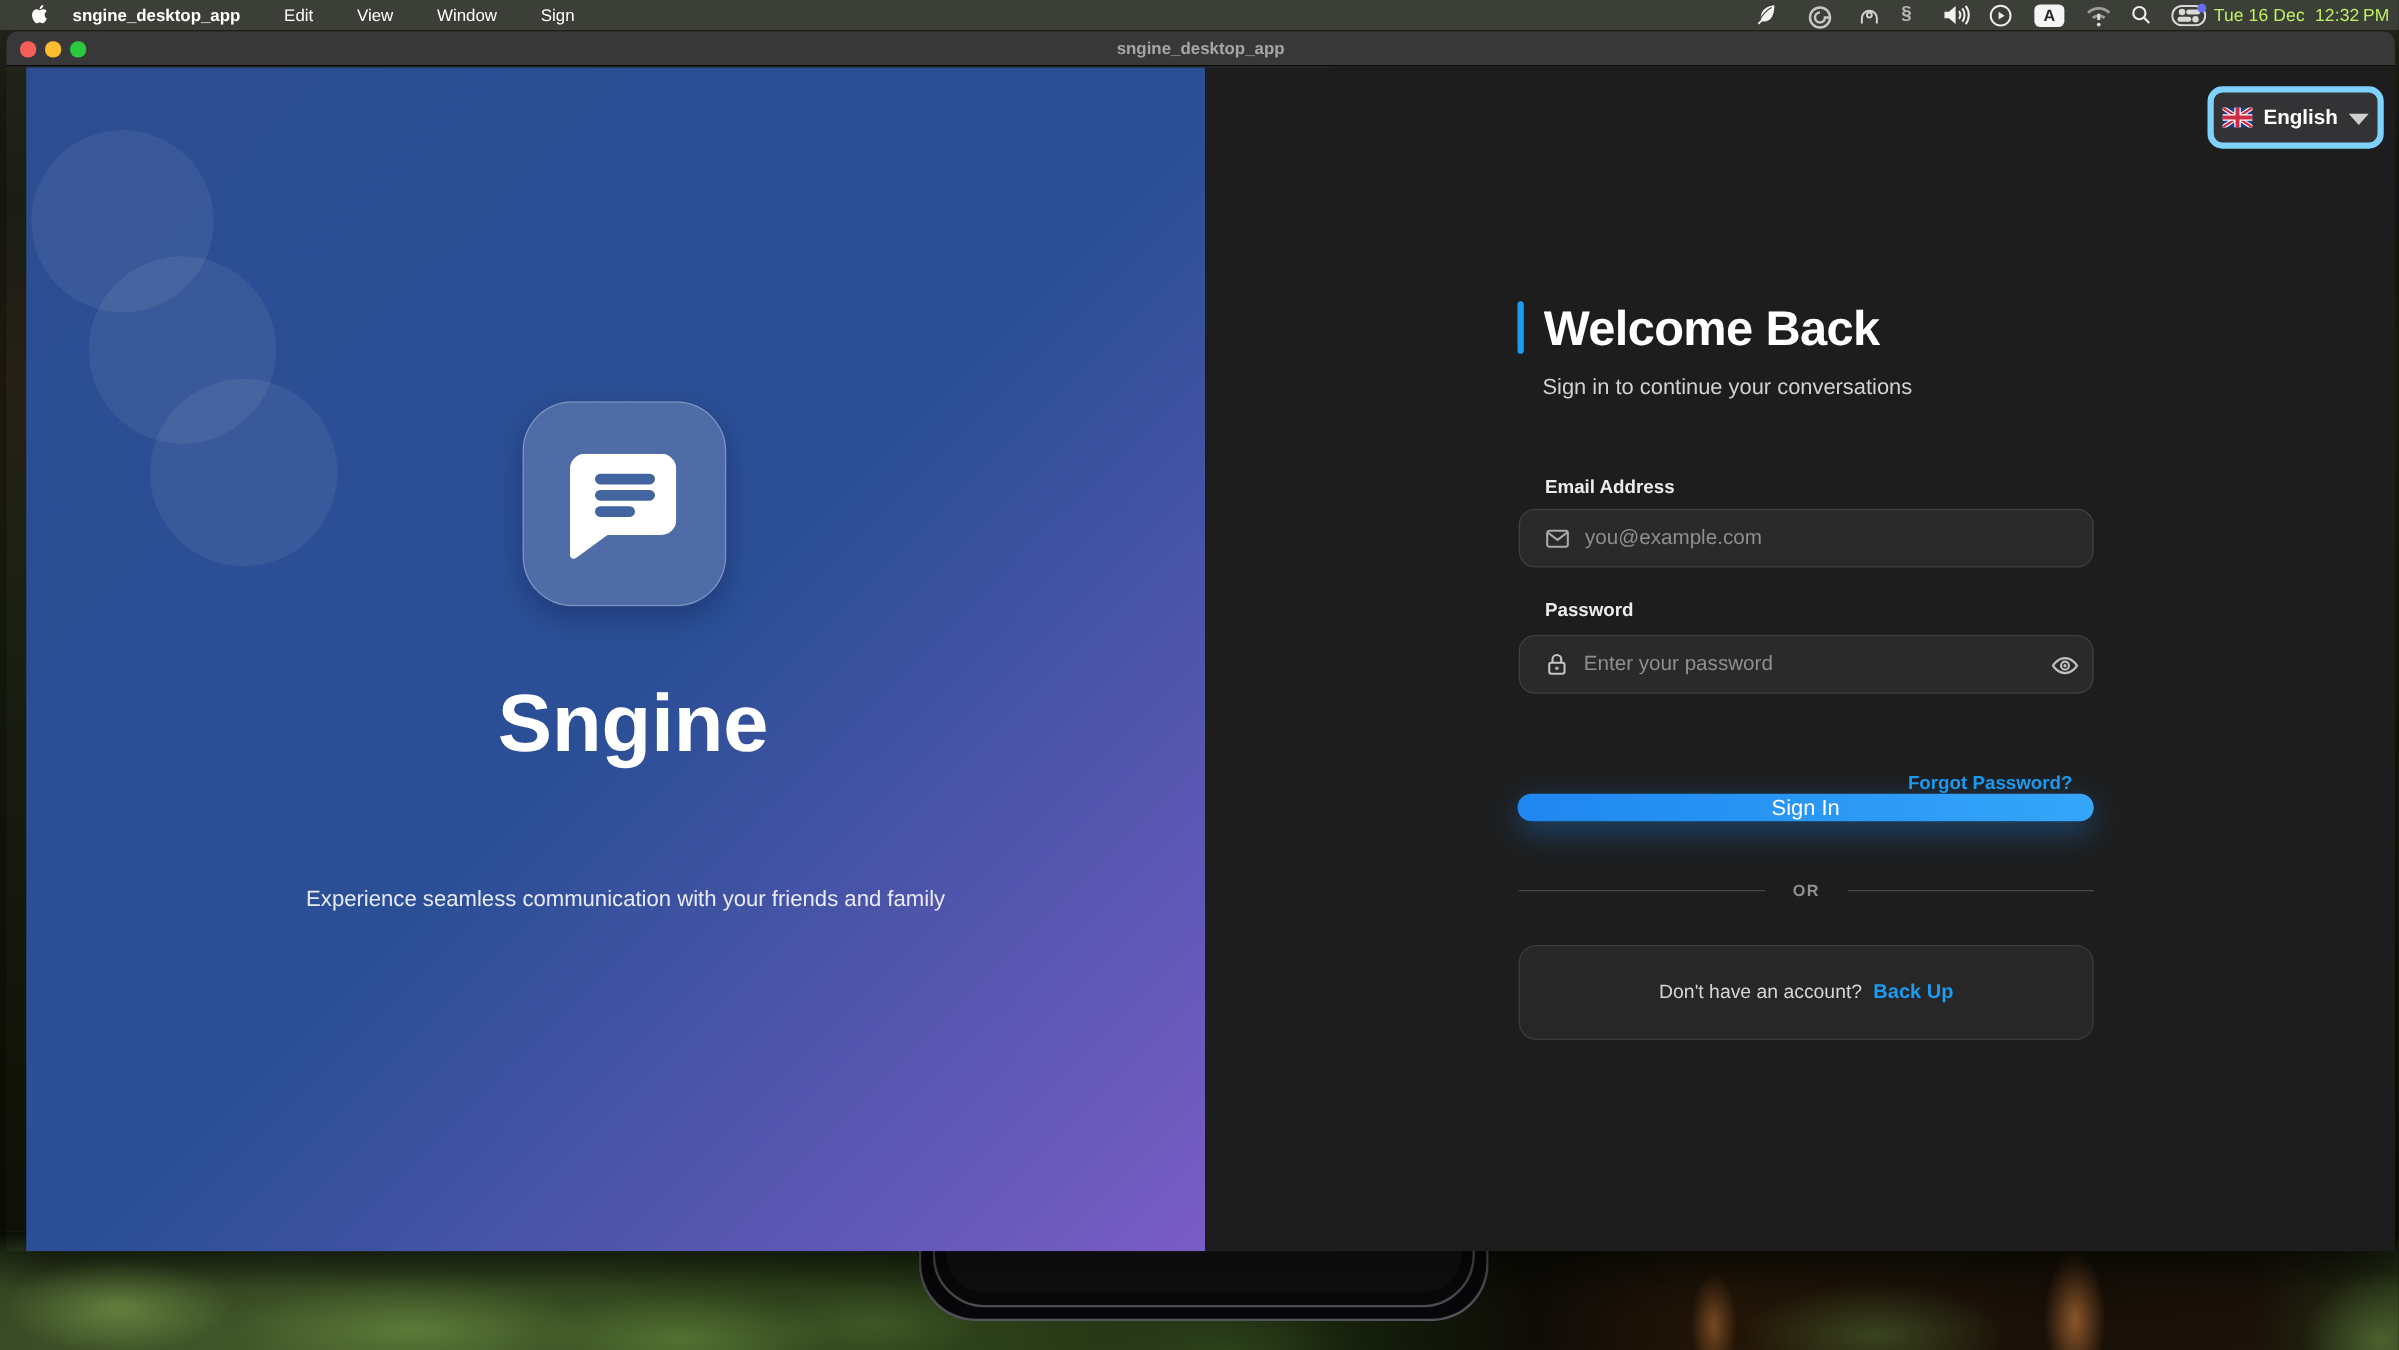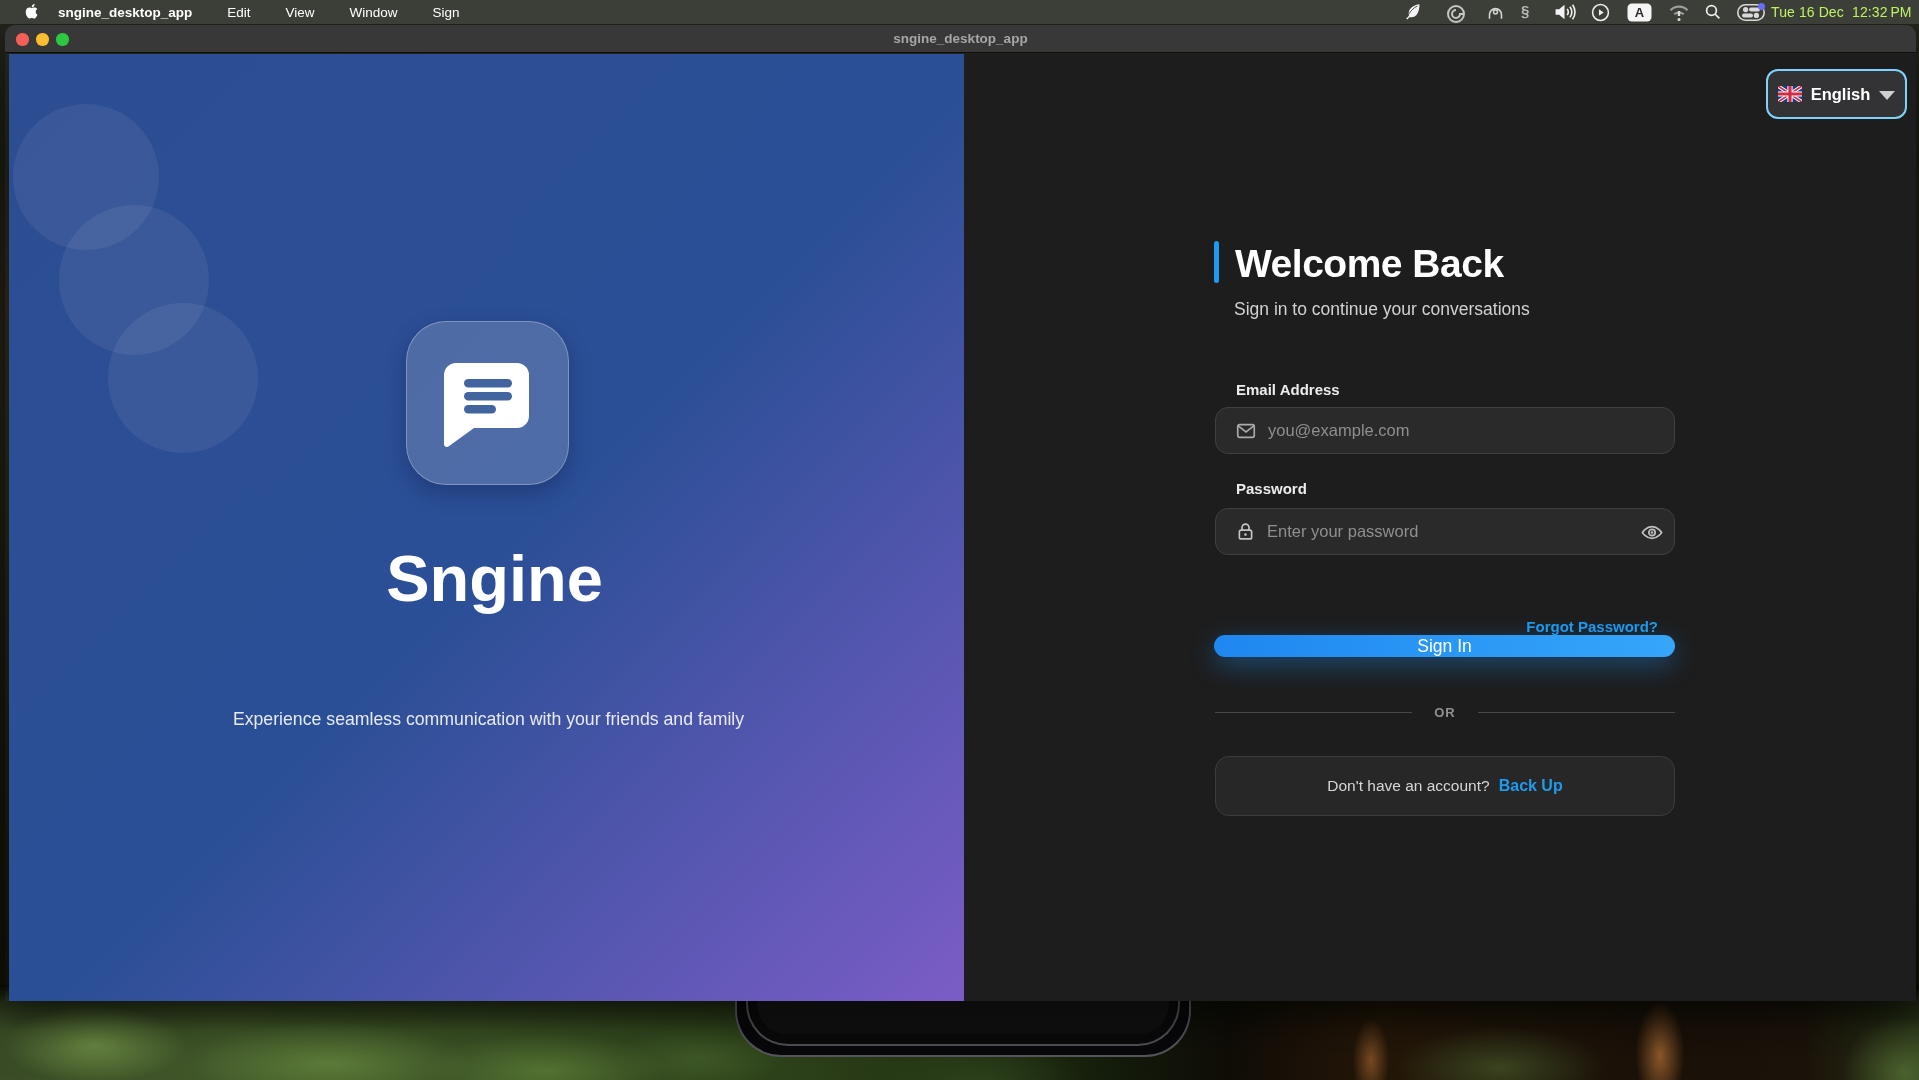--- a/index.html
+++ b/index.html
@@ -51,21 +51,21 @@
   #titlebar { position:absolute; left:0; top:0; width:100%; height:28px; background:#383838; border-bottom:1px solid #0c0c0c; }
   #titlebar .title { position:absolute; left:0; right:0; top:0; height:28px; line-height:28px; text-align:center; color:#a6a6a6; font-size:13.5px; font-weight:bold; }
   .tl { position:absolute; top:8px; width:12.5px; height:12.5px; border-radius:50%; }
   .tl.r { left:11px; background:#f65f57; }
   .tl.y { left:31px; background:#fbbd2e; }
   .tl.g { left:51px; background:#2bc840; }
 
   #content { position:absolute; left:0; top:29px; width:100%; height:947px; }
 
   
-  #left { position:absolute; left:4px; top:0; width:1043px; height:947px; overflow:hidden;
+  #left { position:absolute; left:16px; top:0; width:1043px; height:947px; overflow:hidden;
     background:linear-gradient(135deg, #2c4d92 0%, #2b4f96 50%, #835ecb 100%); }
   #left .circ { position:absolute; border-radius:50%; background:rgba(255,255,255,.068); }
   #left .c1 { left:4px; top:50px; width:146px; height:146px; }
   #left .c2 { left:50px; top:151px; width:150px; height:150px; }
   #left .c3 { left:99px; top:249px; width:150px; height:150px; }
 
   #appicon { position:absolute; left:397px; top:267px; width:163px; height:164px; border-radius:40px;
     background:rgba(255,255,255,.17); border:1px solid rgba(255,255,255,.28);
     box-shadow:0 8px 22px rgba(5,12,50,.28); }
   #appicon svg { position:absolute; left:37px; top:41px; }
@@ -74,21 +74,21 @@
     font-weight:bold; font-size:65px; letter-spacing:0px; }
   #pill { position:absolute; left:340px; top:578px; width:279px; height:43px; border-radius:22px;
     background:rgba(255,255,255,.13); border:1px solid rgba(255,255,255,.38);
     color:#fff; font-size:17px; letter-spacing:3px; display:flex; align-items:center; justify-content:center; }
   #tagline { position:absolute; left:0; top:655px; width:959px; text-align:center; color:rgba(255,255,255,.88); font-size:17.7px; }
 
   
   #right { position:absolute; left:959px; top:0; width:952px; height:947px; background:#1d1d1d; }
 
   #lang { position:absolute; right:9px; top:15px; width:141px; height:50px; border-radius:12px;
-    background:#333336; border:2px solid #7dd3fc; display:flex; align-items:center; justify-content:center; gap:9px; }
+    background:#333336; border:5px solid #7dd3fc; display:flex; align-items:center; justify-content:center; gap:9px; }
   #lang .txt { color:#fff; font-weight:bold; font-size:16.5px; }
   #lang .car { width:0; height:0; border-left:8px solid transparent; border-right:8px solid transparent; border-top:9px solid #cfcfcf; margin-top:3px; }
 
   #form { position:absolute; left:251px; top:0; width:460px; }
   .accent { position:absolute; left:-1px; width:5px; height:42px; background:#1d9bf0; border-radius:2.5px; }
   .welcome { position:absolute; left:20px; top:188px; color:#fff; font-weight:bold; font-size:39px; letter-spacing:-.5px; white-space:nowrap; }
   .sub { position:absolute; left:19px; top:245px; color:#d2d2d2; font-size:17.5px; white-space:nowrap; }
 
   .lbl { position:absolute; left:21px; color:#ececec; font-weight:bold; font-size:15px; }
   .lbl.email { top:327px; }
@@ -106,21 +106,21 @@
   .signin { position:absolute; left:-1px; top:581px; width:461px; height:22px; border-radius:17.5px;
     background:linear-gradient(90deg,#1f87f0,#35a6fa);
     box-shadow:0 8px 26px rgba(32,142,246,.42);
     color:#fff; font-weight:normal; font-size:17.5px; display:flex; align-items:center; justify-content:center; }
 
   .or { position:absolute; left:0; top:650px; width:460px; height:16px; display:flex; align-items:center; color:#909090; font-weight:bold; font-size:13px; letter-spacing:1px; }
   .or:before, .or:after { content:""; flex:1; height:1px; background:#474747; }
   .or:before { margin-right:22px; }
   .or:after { margin-left:22px; }
 
-  .signupbox { position:absolute; left:0; top:702px; width:460px; height:60px; border-radius:14px;
+  .signupbox { position:absolute; left:0; top:702px; width:460px; height:76px; border-radius:14px;
     background:#272727; border:1px solid #3c3c3c; display:flex; align-items:center; justify-content:center;
     color:#d6d6d6; font-size:15.5px; }
   .signupbox b { color:#1d9bf0; font-size:16px; margin-left:9px; }
 </style>
 </head>
 <body>
   <div id="wall">
     <div class="base"></div>
     <div class="phone">
       <div class="bez">

